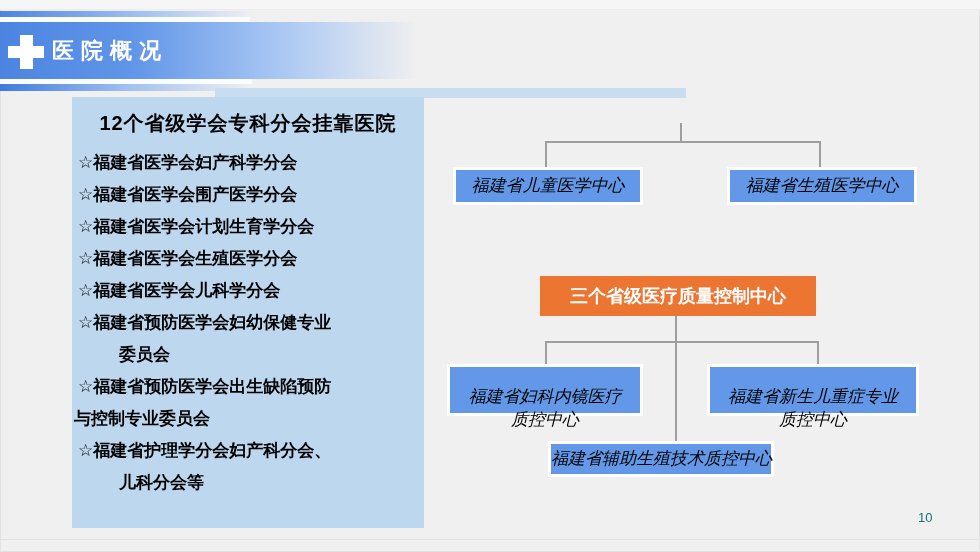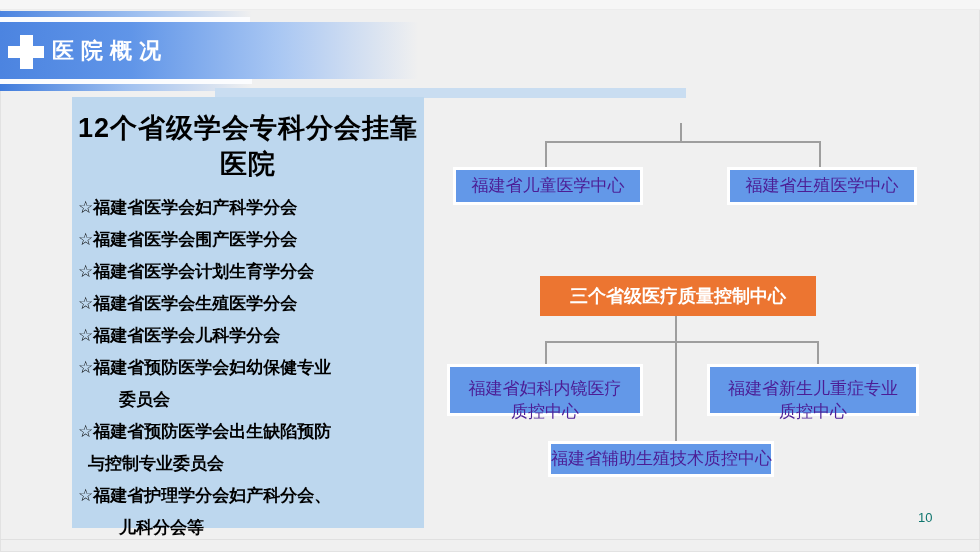--- a/index.html
+++ b/index.html
@@ -23,34 +23,34 @@
   .cross .h{position:absolute;left:0;top:11px;width:36px;height:12px;background:#fff;}
   .banner-title{position:absolute;left:52px;top:0;height:57px;line-height:57px;
     color:#fff;font-size:22px;font-weight:bold;letter-spacing:7px;white-space:nowrap;}
   .white-bar-2{left:0;top:79px;width:252px;height:5px;background:#fbfcfe;}
   .strip-b{left:0;top:84px;width:252px;height:7px;
     background:linear-gradient(90deg,#3f7bdc 0%,#9fc0f0 50%,rgba(240,240,240,0) 100%);}
   .pale-strip{left:215px;top:88px;width:471px;height:10px;background:#c9ddf1;}
 
   
   .panel{left:72px;top:97px;width:352px;height:431px;background:var(--panel-blue,#BDD7EE);color:#000;}
-  .panel-title{padding-top:13px;text-align:center;font-size:27px;font-weight:bold;letter-spacing:1px;}
+  .panel-title{padding-top:13px;text-align:center;font-size:20px;font-weight:bold;letter-spacing:1px;}
   .panel-lines{margin-top:10px;}
   .p-line{height:32px;line-height:32px;font-size:17px;font-weight:bold;white-space:nowrap;}
   .ind-star{padding-left:6px;}
   .ind-cont{padding-left:47px;}
-  .ind-flush{padding-left:16px;}
+  .ind-flush{padding-left:2px;}
 
   
   .org-parent{background:var(--accent-orange,#EC7531);color:#fff;font-weight:bold;
     font-size:18px;text-align:center;line-height:40px;height:40px;white-space:nowrap;}
   .org-child{background:var(--node-blue,#6398E8);border:3px solid #fff;box-sizing:border-box;
-    color:#4c1d95;font-size:17px;text-align:center;white-space:nowrap;}
+    color:#000000;font-size:17px;text-align:center;white-space:nowrap;font-style:italic;}
   .one-line{line-height:32px;}
-  .two-line{padding-top:10px;line-height:23px;}
+  .two-line{padding-top:18px;line-height:23px;}
   .conn{background:var(--connector-gray,#9E9E9E);}
 
   
   .page-num{left:918px;top:510px;width:40px;text-align:left;color:#0f766e;font-size:13px;}
   .bottom-line{left:0;top:539px;width:980px;height:1px;background:#e0e0e0;}
 </style>
 </head>
 <body>
 
 <div class="slide">

